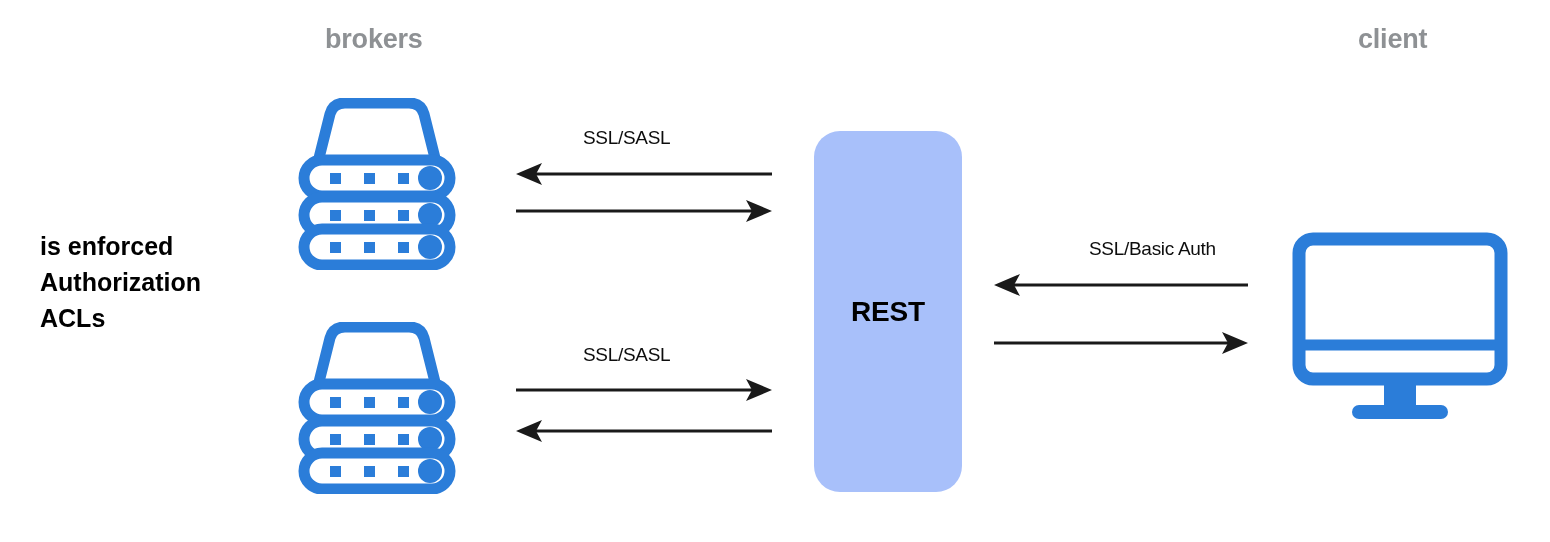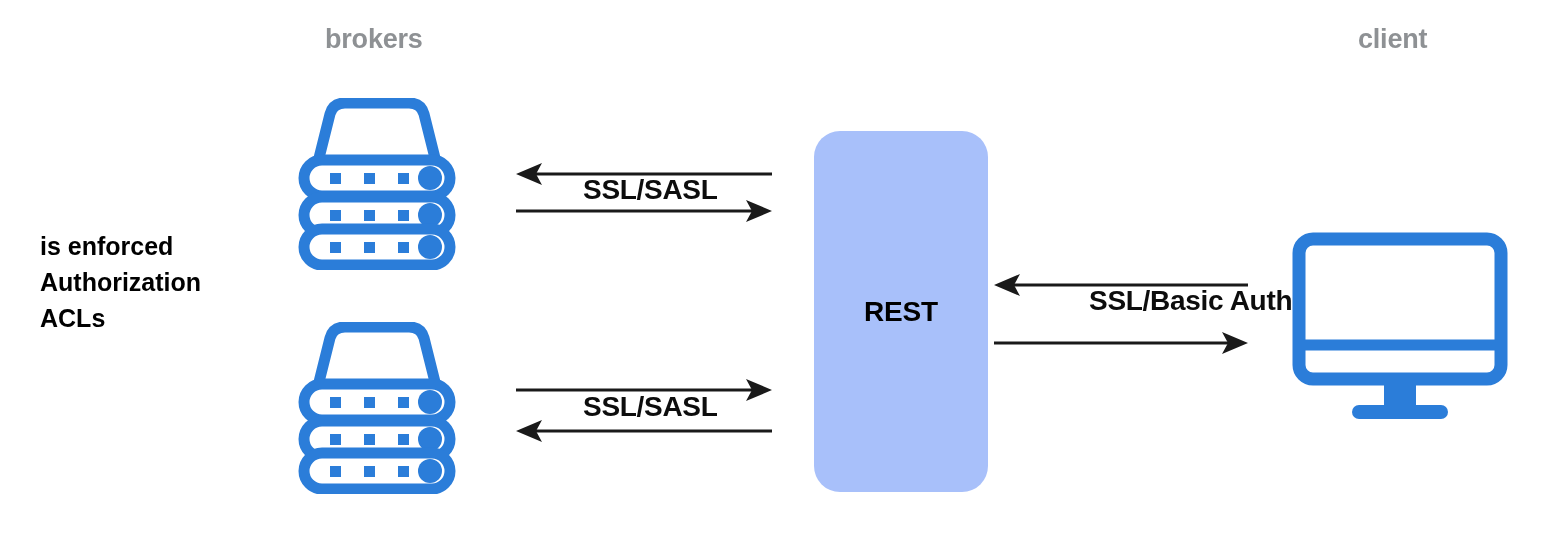--- a/index.html
+++ b/index.html
@@ -35,34 +35,33 @@
     color: #000000;
     font-weight: bold;
     font-size: 25px;
     line-height: 36px;
   }
   .note-block div { white-space: nowrap; }
 
   .edge-label {
     position: absolute;
     color: #0d0d0d;
-    font-weight: bold;
-    font-size: 28px;
+    font-weight: normal;
+    font-size: 19px;
     line-height: 1;
     white-space: nowrap;
     letter-spacing: -0.3px;
-    margin-top: 48px;
   }
 
   
   .rest-node {
     position: absolute;
     left: 814px;
     top: 131px;
-    width: 174px;
+    width: 148px;
     height: 361px;
     background: #a8c0fa;
     border-radius: 26px;
     display: flex;
     align-items: center;
     justify-content: center;
   }
   .rest-node .rest-label {
     color: #000000;
     font-weight: bold;

